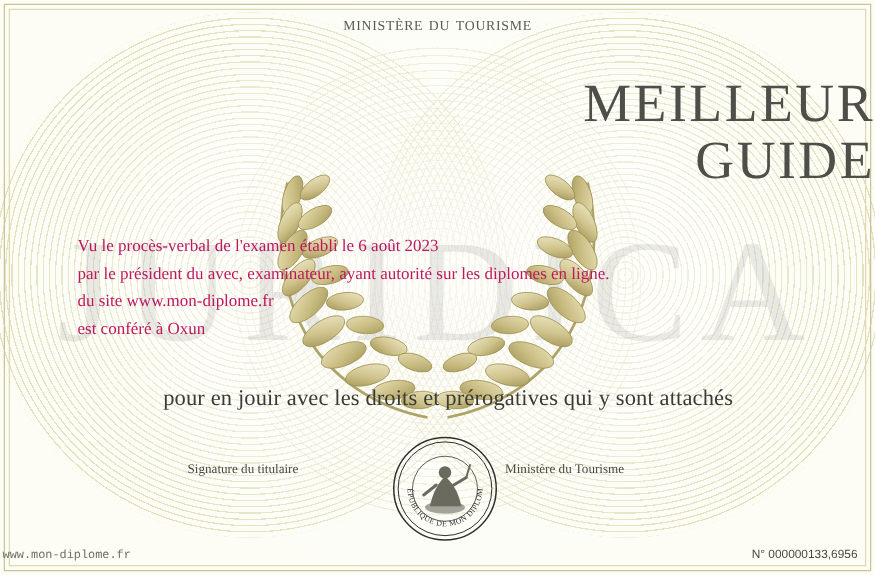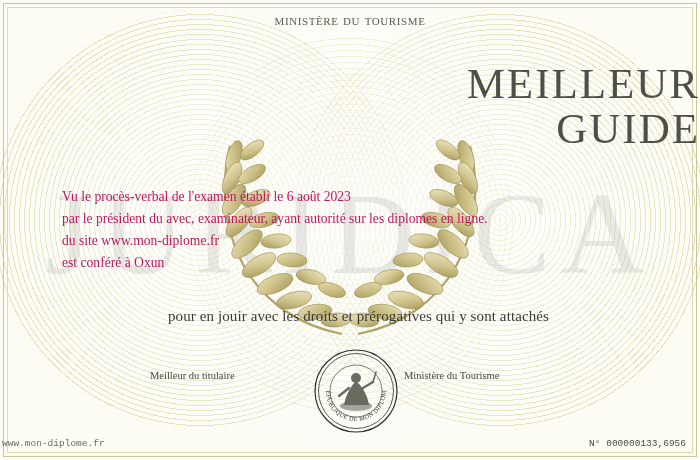--- a/index.html
+++ b/index.html
@@ -150,21 +150,21 @@
     line-height: 1.62;
   }
   #body-text div { white-space: nowrap; }
 
   #rights-line {
     position: absolute;
     left: 0;
     right: 0;
     top: 308px;
     text-align: center;
-    font-size: 15px;
+    font-size: 18px;
     color: #3a3a36;
     letter-spacing: 0.1px;
     padding-left: 17px;
   }
 
   
   #signature-left {
     position: absolute;
     left: 150px;
     top: 370px;
@@ -196,21 +196,21 @@
     font-size: 9.5px;
     color: #6d6d64;
     font-family: Liberation Mono, monospace;
   }
   #footer-number {
     position: absolute;
     right: 14px;
     bottom: 11px;
     font-size: 9.5px;
     color: #4a4a44;
-    font-family: Liberation Mono, monospace;
+    font-family: Liberation Sans, sans-serif;
   }
 </style>
 </head>
 <body>
 
 <div id="certificate">
 
   <div class="rosette" id="rosette-left"></div>
   <div class="rosette" id="rosette-right"></div>
   <div class="rosette" id="rosette-center"></div>
@@ -293,21 +293,21 @@
 
   <div id="body-text">
     <div>Vu le procès-verbal de l'examen établi le 6 août 2023</div>
     <div>par le président du avec, examinateur, ayant autorité sur les diplomes en ligne.</div>
     <div>du site www.mon-diplome.fr</div>
     <div>est conféré à Oxun</div>
   </div>
 
   <div id="rights-line">pour en jouir avec les droits et prérogatives qui y sont attachés</div>
 
-  <div id="signature-left">Meilleur du titulaire</div>
+  <div id="signature-left">Signature du titulaire</div>
   <div id="signature-right">Ministère du Tourisme</div>
 
   <svg id="seal" viewBox="0 0 86 86">
     <defs>
       <path id="sealArcTop" d="M 9,43 A 34,34 0 1 1 77,43"></path>
       <path id="sealArcBottom" d="M 13,43 A 30,30 0 1 0 73,43"></path>
     </defs>
     <circle cx="43" cy="43" r="41" fill="none" stroke="#2f2f2c" stroke-width="1.2"></circle>
     <circle cx="43" cy="43" r="37.5" fill="none" stroke="#2f2f2c" stroke-width="0.8"></circle>
     <circle cx="43" cy="43" r="26" fill="none" stroke="#4a4a44" stroke-width="0.7"></circle>

